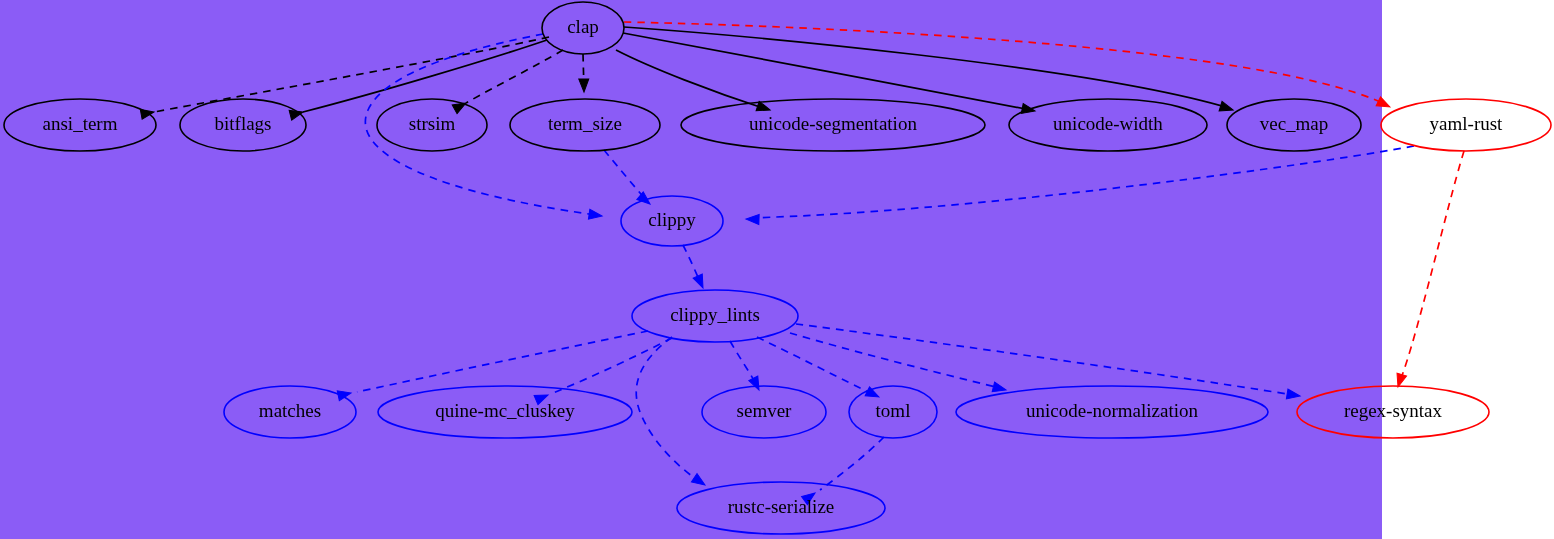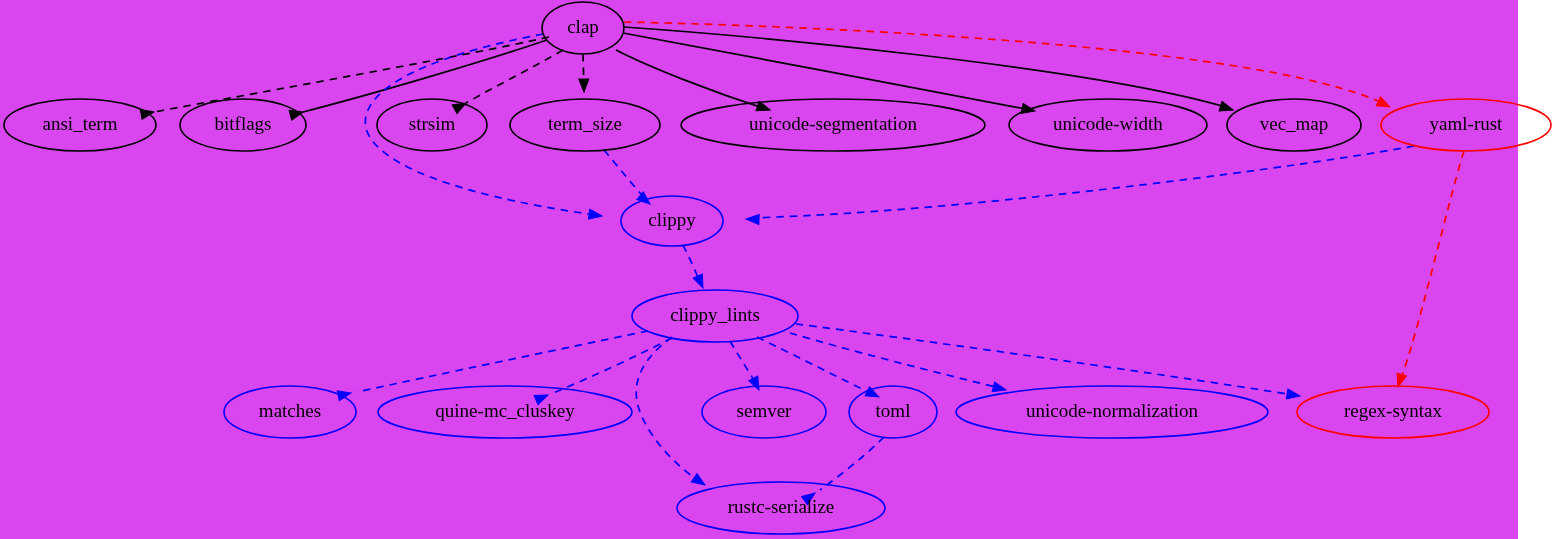--- a/index.html
+++ b/index.html
@@ -8,23 +8,23 @@
     background: #ffffff;
   }
   body {
     width: 1554px;
     height: 539px;
     overflow: hidden;
     font-family: "Liberation Serif", serif;
   }
   #graph-root {
     position: relative;
-    width: 1518px;
+    width: 1382px;
     height: 539px;
-    background: #d946ef;
+    background: #8b5cf6;
     text-align: right;
   }
   svg#graph-canvas {
     display: block;
     width: 1554px;
     height: 539px;
   }
   .node-ellipse {
     fill: none;
     stroke-width: 1.6;

